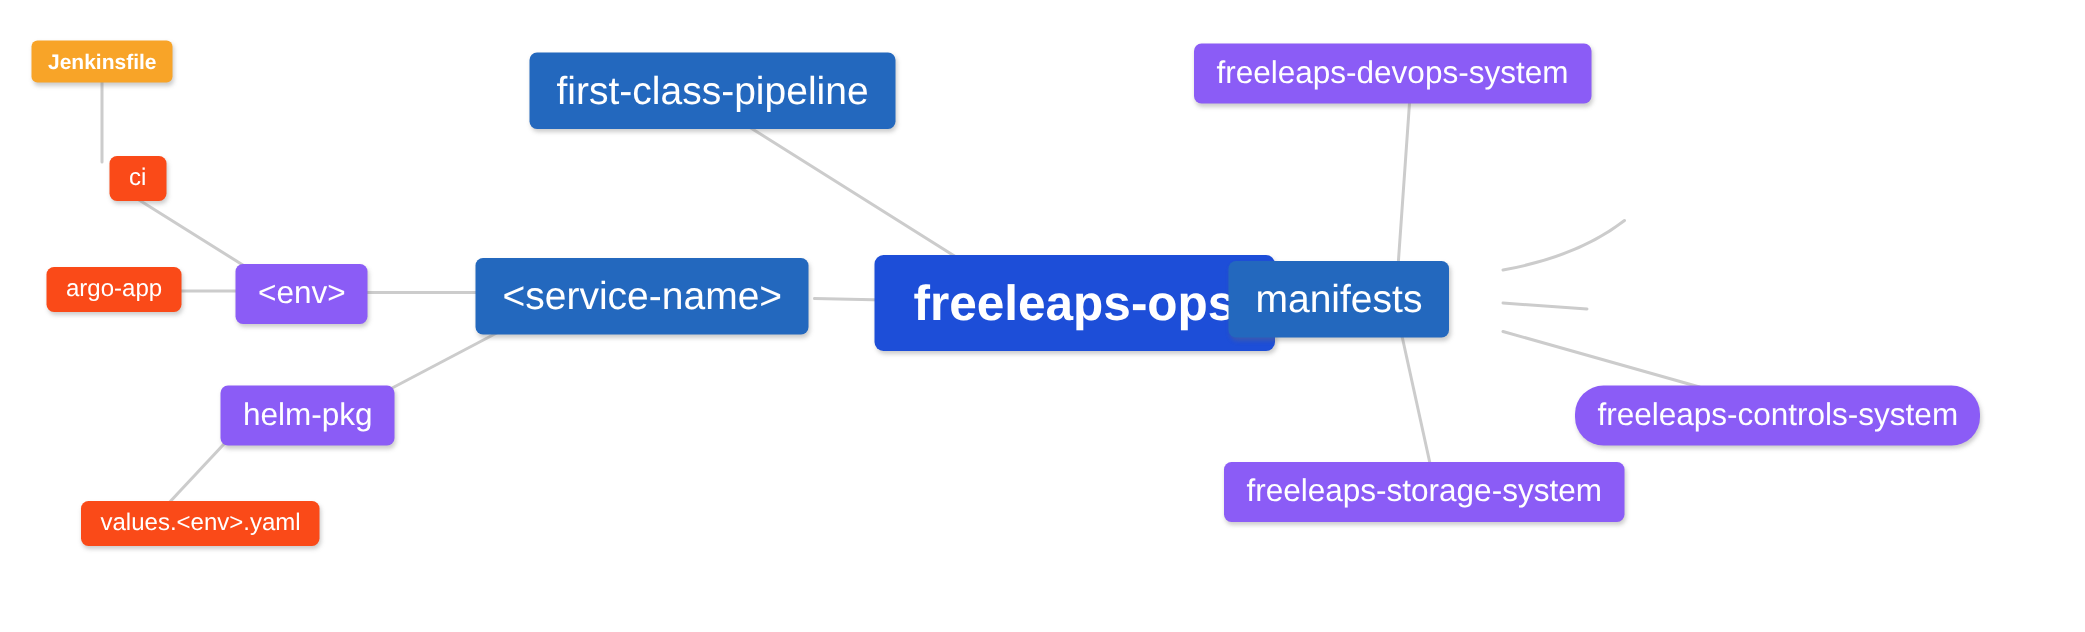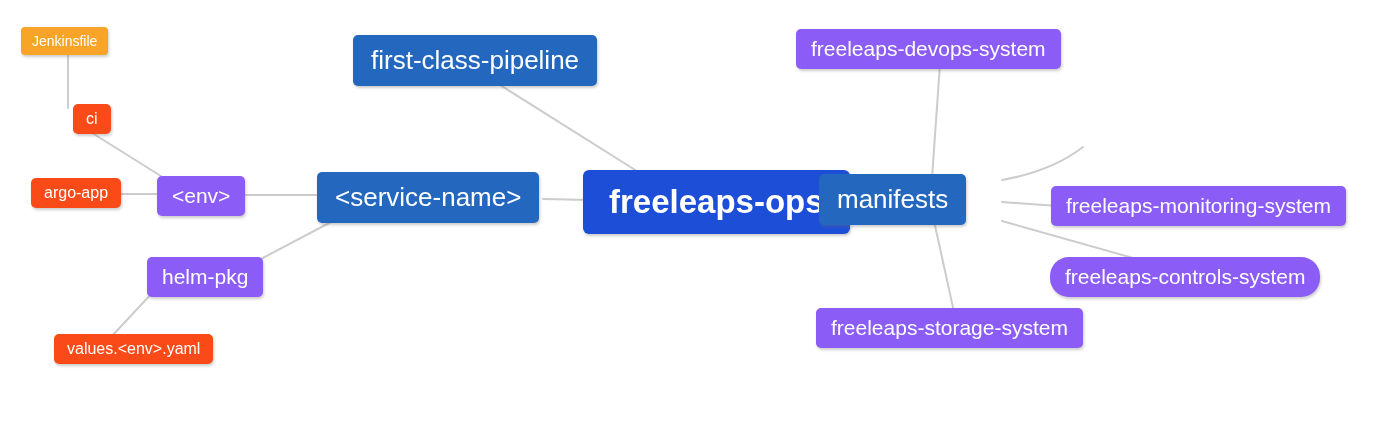--- a/index.html
+++ b/index.html
@@ -59,20 +59,21 @@
   .lv-3 {
     background: #fa4a18;
     font-size: 16px;
     padding: 6px 13px;
   }
   .lv-4 {
     background: #f8a428;
     font-size: 14px;
     padding: 6px 11px;
     border-radius: 4px;
+    font-weight: bold;
   }
 </style>
 </head>
 <body>
 
 <div class="canvas">
 
   <svg class="edges" width="1390" height="421" viewBox="0 0 1390 421" aria-hidden="true">
     <path d="M68,50 L68,108"></path>
     <path d="M81,126 L172,183"></path>
@@ -98,17 +99,16 @@
   <div class="node lv-3" style="left:7px;   top:334px;margin-left:47px;">values.&lt;env&gt;.yaml</div>
 
   <div class="node lv-1" style="left:305px; top:35px;margin-left:48px;">first-class-pipeline</div>
   <div class="node lv-1" style="left:317px; top:172px;">&lt;service-name&gt;</div>
 
   <div class="node lv-root" style="left:583px; top:170px;">freeleaps-ops</div>
 
   <div class="node lv-1" style="left:819px; top:174px;text-align:right;">manifests</div>
 
   <div class="node lv-2" style="left:796px;  top:29px;">freeleaps-devops-system</div>
-  <div class="node lv-2" style="left:1051px; top:186px;">freeleaps-monitoring-system</div>
   <div class="node lv-2" style="left:1050px; top:257px;border-radius:19px;">freeleaps-controls-system</div>
   <div class="node lv-2" style="left:816px;  top:308px;">freeleaps-storage-system</div>
 
 </div>
 
 </body></html>

